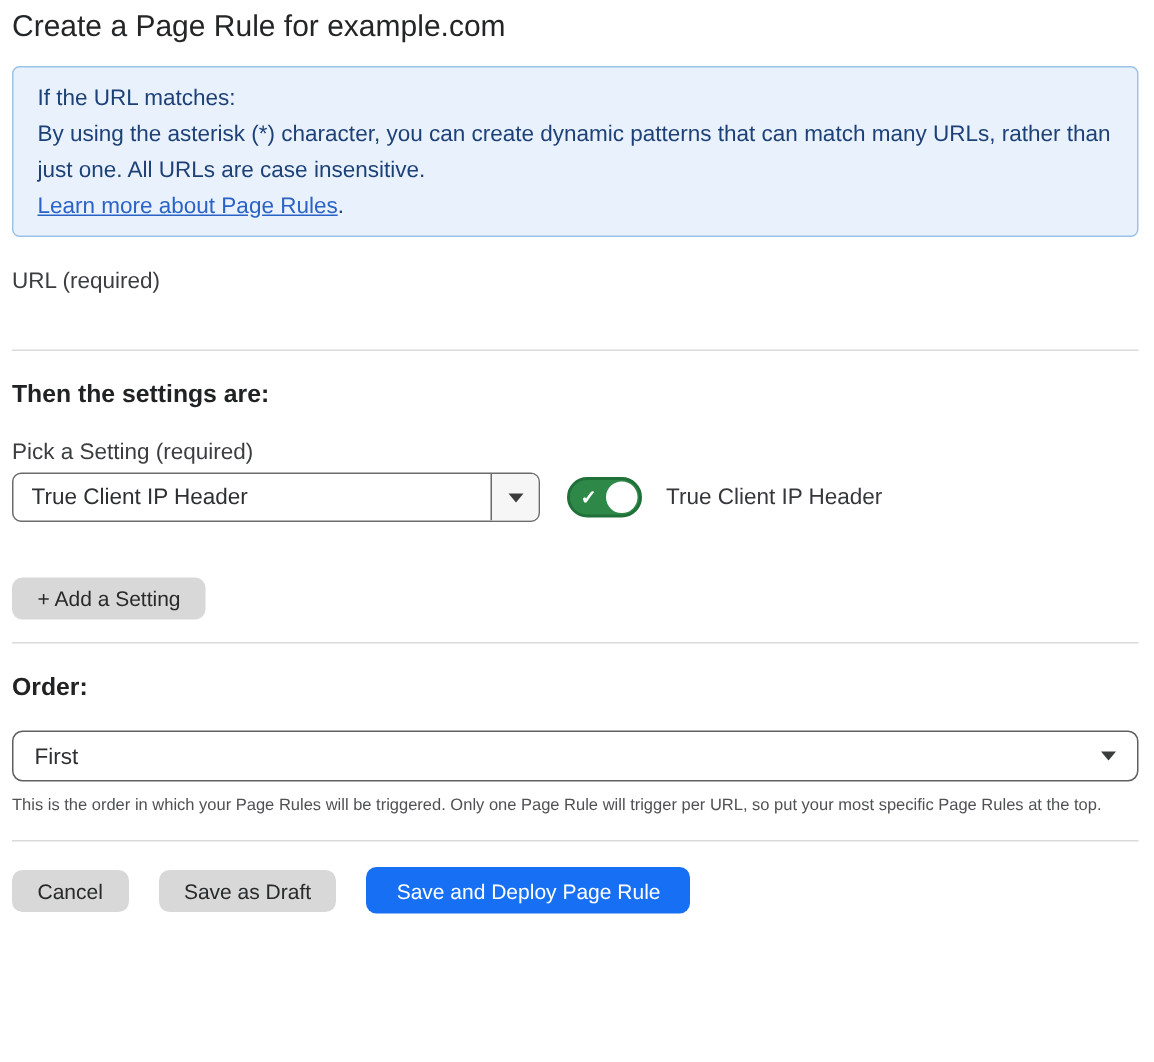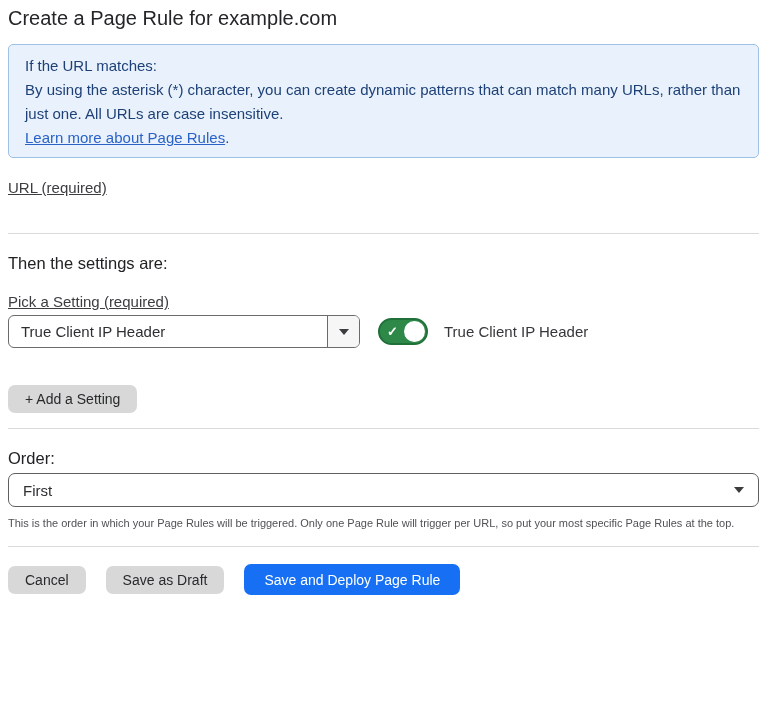--- a/index.html
+++ b/index.html
@@ -35,21 +35,20 @@
     text-decoration: underline;
     cursor: pointer;
   }
 
   .field-label {
     display: block;
     margin-top: 22px;
     font-size: 15px;
     line-height: 16px;
     color: #3b3d40;
-    text-decoration: underline;
   }
 
   .url-input {
     margin-top: 8px;
     width: 100%;
     height: 31px;
     background: #e8f0fe;
     border: 1px solid #8e8e8e;
     border-radius: 7px;
     padding: 0 12px;
@@ -63,21 +62,21 @@
     border-top: 1px solid #dadada;
     height: 0;
   }
   .hr1 { margin-top: 37px; }
   .hr2 { margin-top: 15px; }
   .hr3 { margin-top: 12px; }
 
   h2.section-heading {
     font-size: 16.5px;
     line-height: 18px;
-    font-weight: normal;
+    font-weight: bold;
     color: #202224;
     margin-top: 20px;
   }
   .order-heading { margin-top: 20px; }
 
   .setting-row {
     margin-top: 5px;
     display: flex;
     align-items: center;
   }
@@ -170,21 +169,21 @@
   .blue-btn {
     height: 31px;
     padding: 0 20px;
     background: #1770f4;
     border-radius: 7px;
     font-size: 14px;
     color: #ffffff;
   }
 
   .select-full {
-    margin-top: 6px;
+    margin-top: 20px;
     width: 100%;
     height: 34px;
     border: 1px solid #5f5f5f;
     border-radius: 7px;
     background: #ffffff;
     display: flex;
     align-items: center;
     justify-content: space-between;
     padding: 0 14px;
     font-size: 15px;

